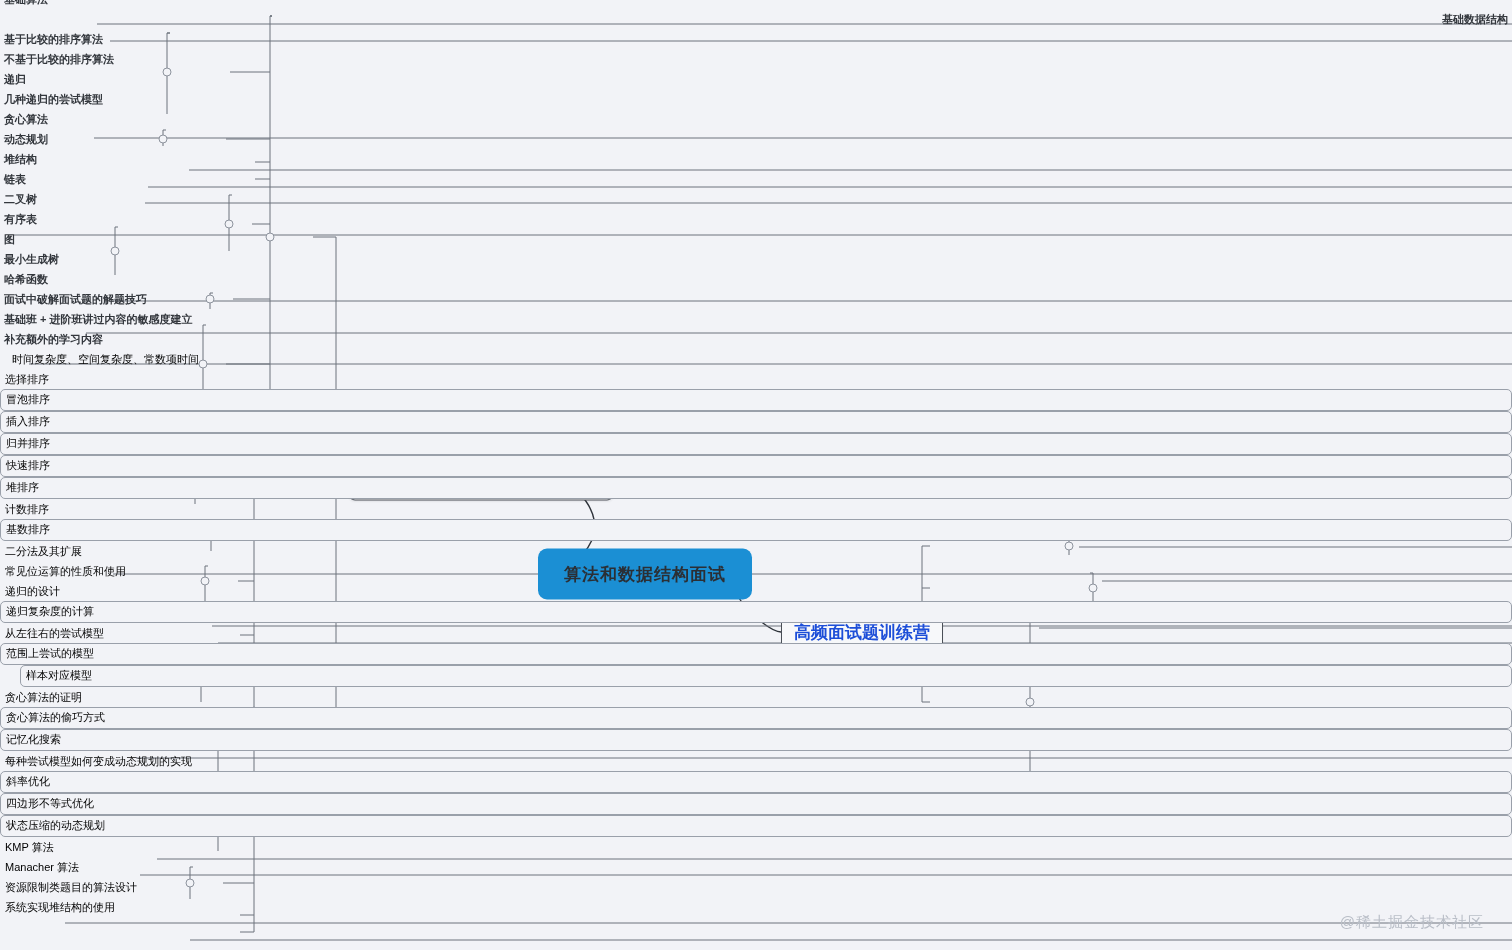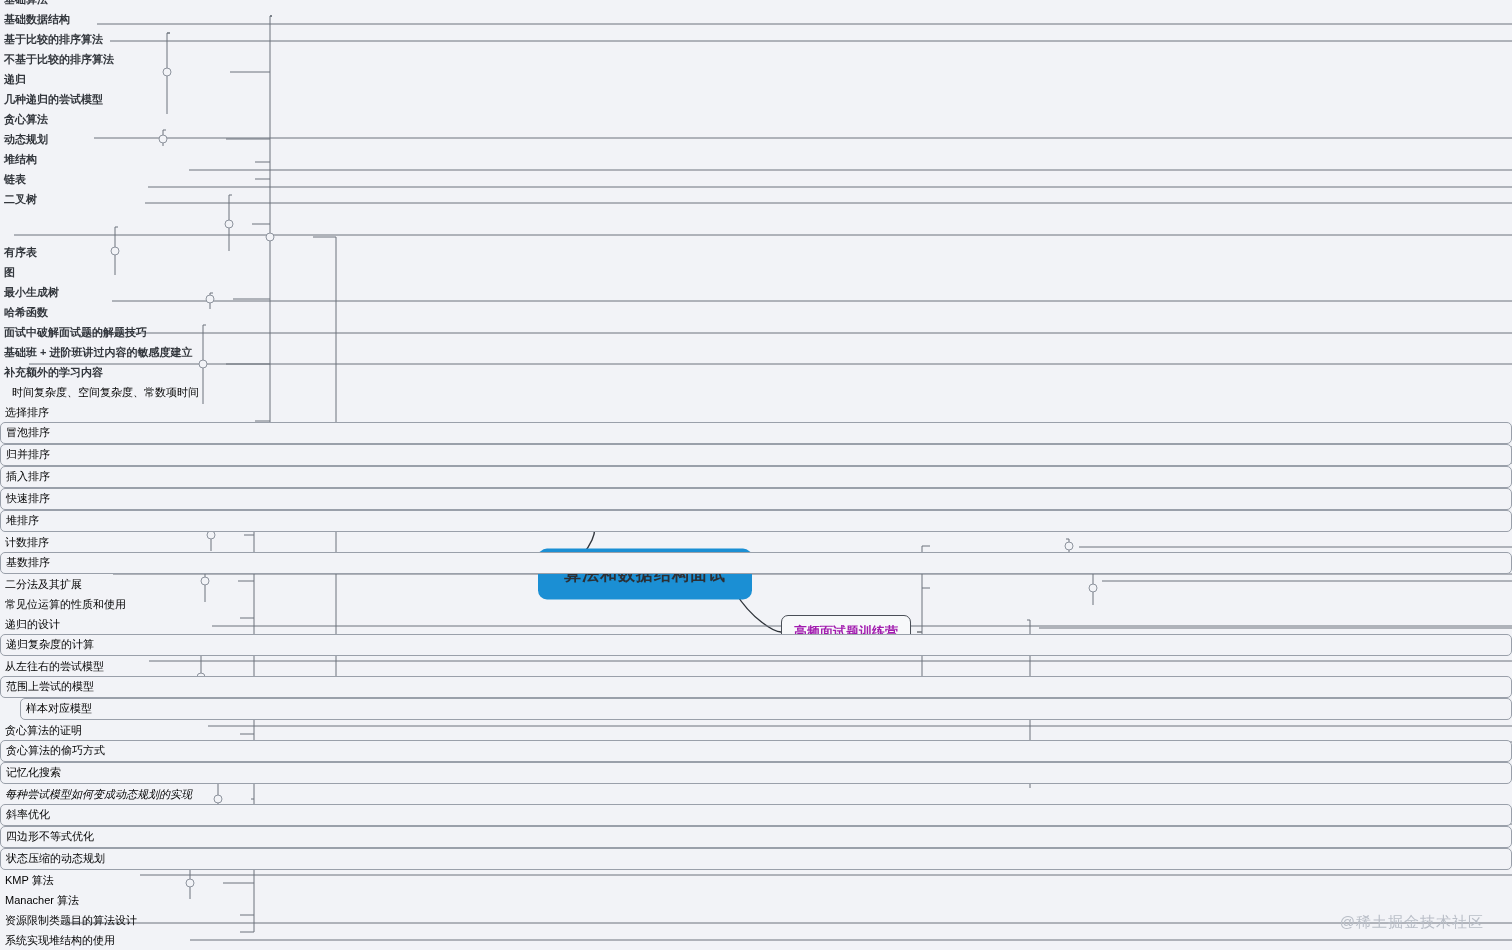--- a/index.html
+++ b/index.html
@@ -36,23 +36,23 @@
     position:absolute;
     width:7px;height:7px;
     border:1px solid #8e949e;
     border-radius:50%;
     background:#f2f3f7;
     transform:translate(-50%,-50%);
   }
   
   .topbox{
     position:absolute;
-    font-size:13px;
+    font-size:17px;
     font-weight:bold;
-    color:#a21caf;
+    color:#1d4ed8;
     border:1px solid #4a4f57;
     border-radius:7px;
     background:#f7f8fa;
     padding:7px 12px;
     white-space:nowrap;
     transform:translateY(-50%);
     box-shadow:0 1px 2px rgba(0,0,0,.06);
   }
   
   .root{
@@ -216,74 +216,74 @@
   </svg>
 
   <div class="root" style="left: 645px; top: 574px; background: rgb(27, 143, 212);">算法和数据结构面试</div>
 
   <div class="topbox" style="left: 348px; top: 481px;">算法和数据结构基础班 + 进阶班</div>
   <div class="topbox" style="left: 781px; top: 632px;">高频面试题训练营</div>
 
   <div id="dyn">
       <div class="branch" style="top: 237px; left: 282px;">基础算法</div>
       <div class="bullet" style="left: 270px; top: 237px;"></div>
-      <div class="branch" style="top: 711px; left: 265px;">基础数据结构</div>
+      <div class="branch" style="top: 711px; left: 265px; text-align: right;">基础数据结构</div>
       <div class="bullet" style="left: 254px; top: 711px;"></div>
       <div class="branch" style="top: 72px; left: 178px;">基于比较的排序算法</div>
       <div class="bullet" style="left: 167px; top: 72px;"></div>
       <div class="branch" style="top: 139px; left: 174px;">不基于比较的排序算法</div>
       <div class="bullet" style="left: 163px; top: 139px;"></div>
       <div class="branch" style="top: 224px; left: 240px;">递归</div>
       <div class="bullet" style="left: 229px; top: 224px;"></div>
       <div class="branch" style="top: 251px; left: 126px;">几种递归的尝试模型</div>
       <div class="bullet" style="left: 115px; top: 251px;"></div>
       <div class="branch" style="top: 299px; left: 221px;">贪心算法</div>
       <div class="bullet" style="left: 210px; top: 299px;"></div>
       <div class="branch" style="top: 364px; left: 214px;">动态规划</div>
       <div class="bullet" style="left: 203px; top: 364px;"></div>
       <div class="branch" style="top: 489px; left: 206px;">堆结构</div>
       <div class="bullet" style="left: 195px; top: 489px;"></div>
       <div class="branch" style="top: 535px; left: 222px;">链表</div>
       <div class="bullet" style="left: 211px; top: 535px;"></div>
       <div class="branch" style="top: 581px; left: 216px;">二叉树</div>
       <div class="bullet" style="left: 205px; top: 581px;"></div>
-      <div class="branch" style="top: 677px; left: 212px; margin-top: 33px;">有序表</div>
+      <div class="branch" style="top: 677px; left: 212px;">有序表</div>
       <div class="bullet" style="left: 201px; top: 677px;"></div>
       <div class="branch" style="top: 799px; left: 229px;">图</div>
       <div class="bullet" style="left: 218px; top: 799px;"></div>
       <div class="branch" style="top: 825px; left: 148px;">最小生成树</div>
       <div class="bullet" style="left: 137px; top: 825px;"></div>
       <div class="branch" style="top: 883px; left: 201px;">哈希函数</div>
       <div class="bullet" style="left: 190px; top: 883px;"></div>
       <div class="branch" style="top: 546px; left: 936px;">面试中破解面试题的解题技巧</div>
       <div class="bullet" style="left: 1069px; top: 546px;"></div>
       <div class="branch" style="top: 588px; left: 936px;">基础班 + 进阶班讲过内容的敏感度建立</div>
       <div class="bullet" style="left: 1093px; top: 588px;"></div>
       <div class="branch" style="top: 702px; left: 936px;">补充额外的学习内容</div>
       <div class="bullet" style="left: 1030px; top: 702px;"></div>
       <div class="leaf" style="left: 97px; top: 16px; padding-left: 12px;">时间复杂度、空间复杂度、常数项时间</div>
       <div class="leaf" style="left: 110px; top: 33px;">选择排序</div>
       <div class="leaf boxed" style="left: 110px; top: 49px;">冒泡排序</div>
+      <div class="leaf boxed" style="left: 110px; top: 65px;">插入排序</div>
       <div class="leaf boxed" style="left: 110px; top: 81px;">归并排序</div>
-      <div class="leaf boxed" style="left: 110px; top: 65px;">插入排序</div>
       <div class="leaf boxed" style="left: 110px; top: 98px;">快速排序</div>
       <div class="leaf boxed" style="left: 116px; top: 114px;">堆排序</div>
       <div class="leaf" style="left: 94px; top: 130px;">计数排序</div>
       <div class="leaf boxed" style="left: 94px; top: 146px;">基数排序</div>
       <div class="leaf" style="left: 189px; top: 162px;">二分法及其扩展</div>
       <div class="leaf" style="left: 148px; top: 179px;">常见位运算的性质和使用</div>
       <div class="leaf" style="left: 145px; top: 195px;">递归的设计</div>
       <div class="leaf boxed" style="left: 132px; top: 211px;">递归复杂度的计算</div>
       <div class="leaf" style="left: 14px; top: 227px;">从左往右的尝试模型</div>
       <div class="leaf boxed" style="left: 22px; top: 243px;">范围上尝试的模型</div>
       <div class="leaf boxed" style="left: 34px; top: 259px; margin-left: 20px;">样本对应模型</div>
       <div class="leaf" style="left: 112px; top: 293px;">贪心算法的证明</div>
       <div class="leaf boxed" style="left: 103px; top: 309px;">贪心算法的偷巧方式</div>
       <div class="leaf boxed" style="left: 134px; top: 340px;">记忆化搜索</div>
-      <div class="leaf" style="left: 29px; top: 356px; font-style: italic;">每种尝试模型如何变成动态规划的实现</div>
+      <div class="leaf" style="left: 29px; top: 356px;">每种尝试模型如何变成动态规划的实现</div>
       <div class="leaf boxed" style="left: 140px; top: 372px;">斜率优化</div>
       <div class="leaf boxed" style="left: 113px; top: 388px;">四边形不等式优化</div>
       <div class="leaf boxed" style="left: 106px; top: 404px;">状态压缩的动态规划</div>
       <div class="leaf" style="left: 218px; top: 421px;">KMP 算法</div>
       <div class="leaf" style="left: 197px; top: 439px;">Manacher 算法</div>
       <div class="leaf" style="left: 143px; top: 455px;">资源限制类题目的算法设计</div>
       <div class="leaf" style="left: 83px; top: 472px;">系统实现堆结构的使用</div>
     </div>
 
   <div class="watermark">@稀土掘金技术社区</div>

